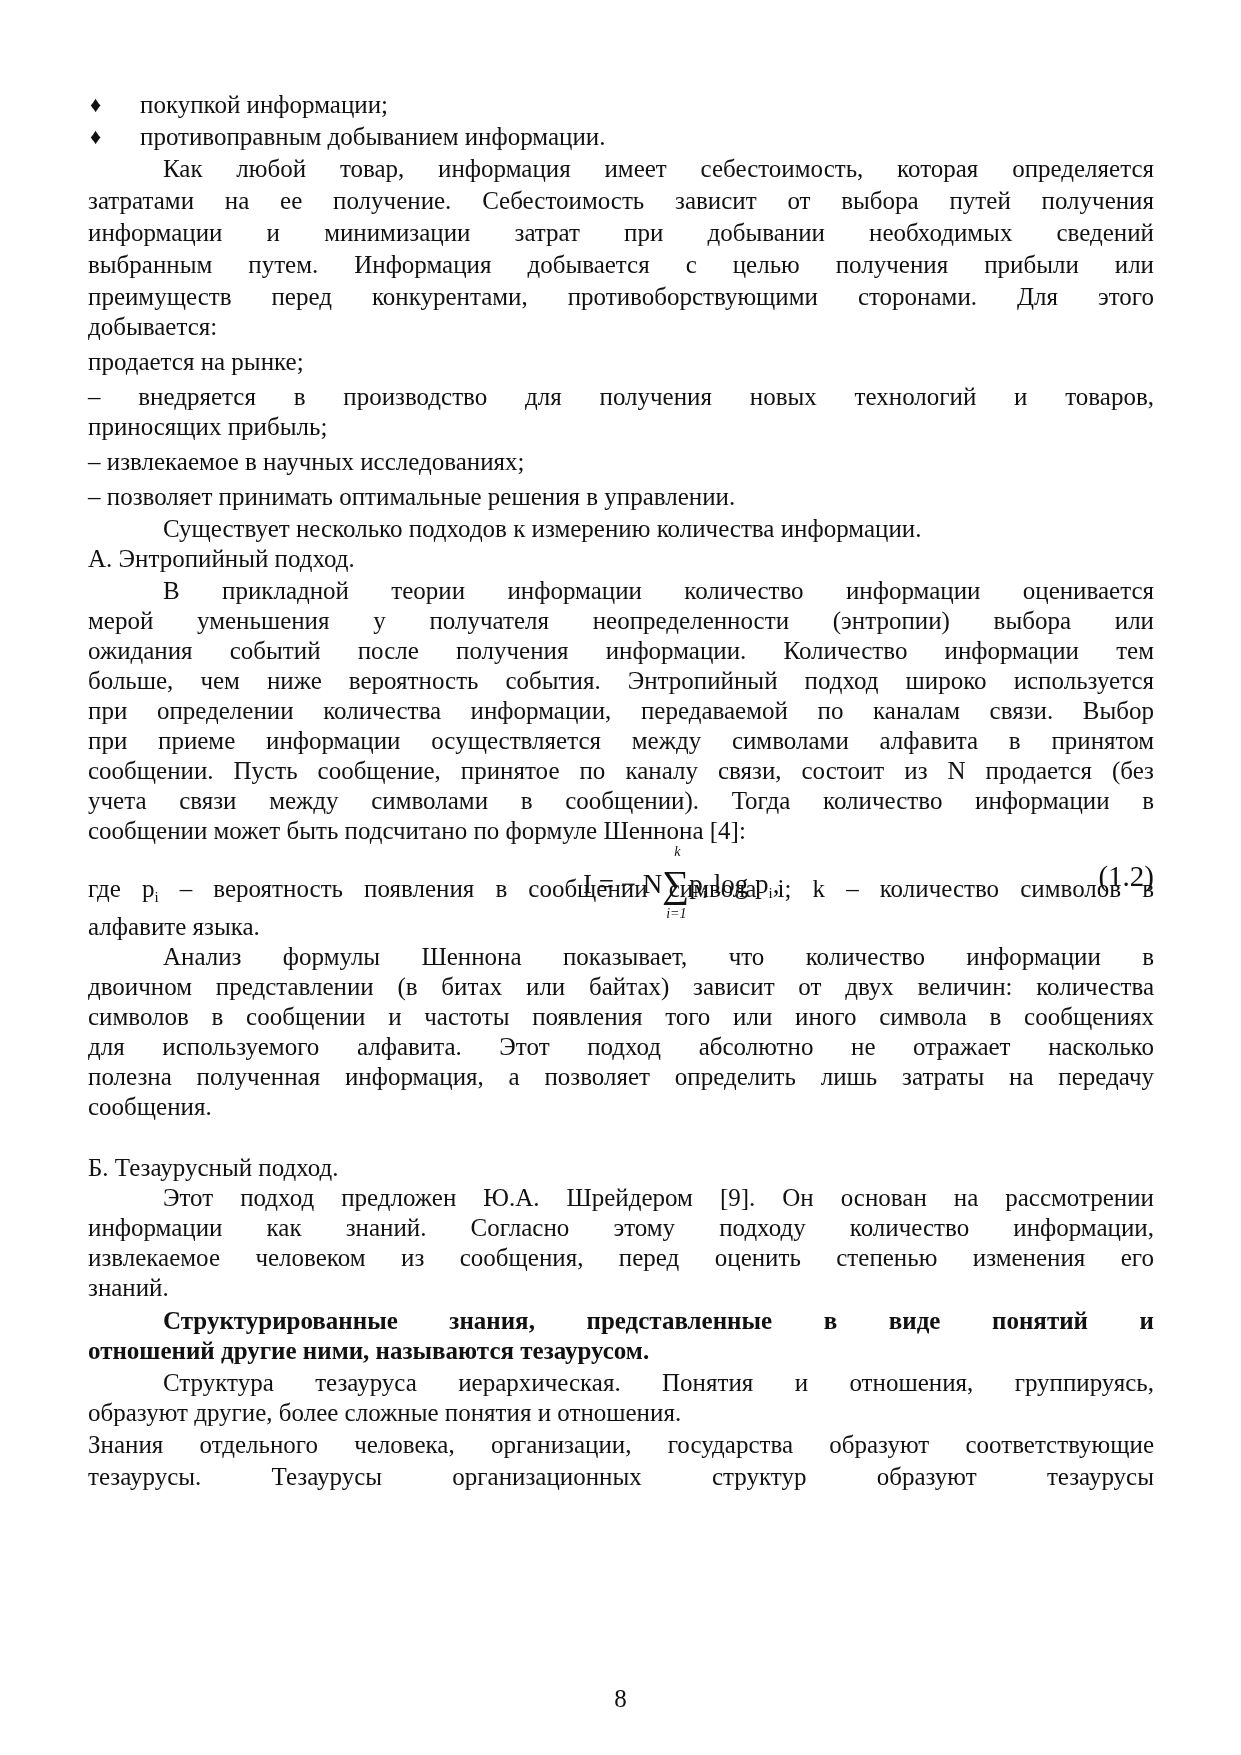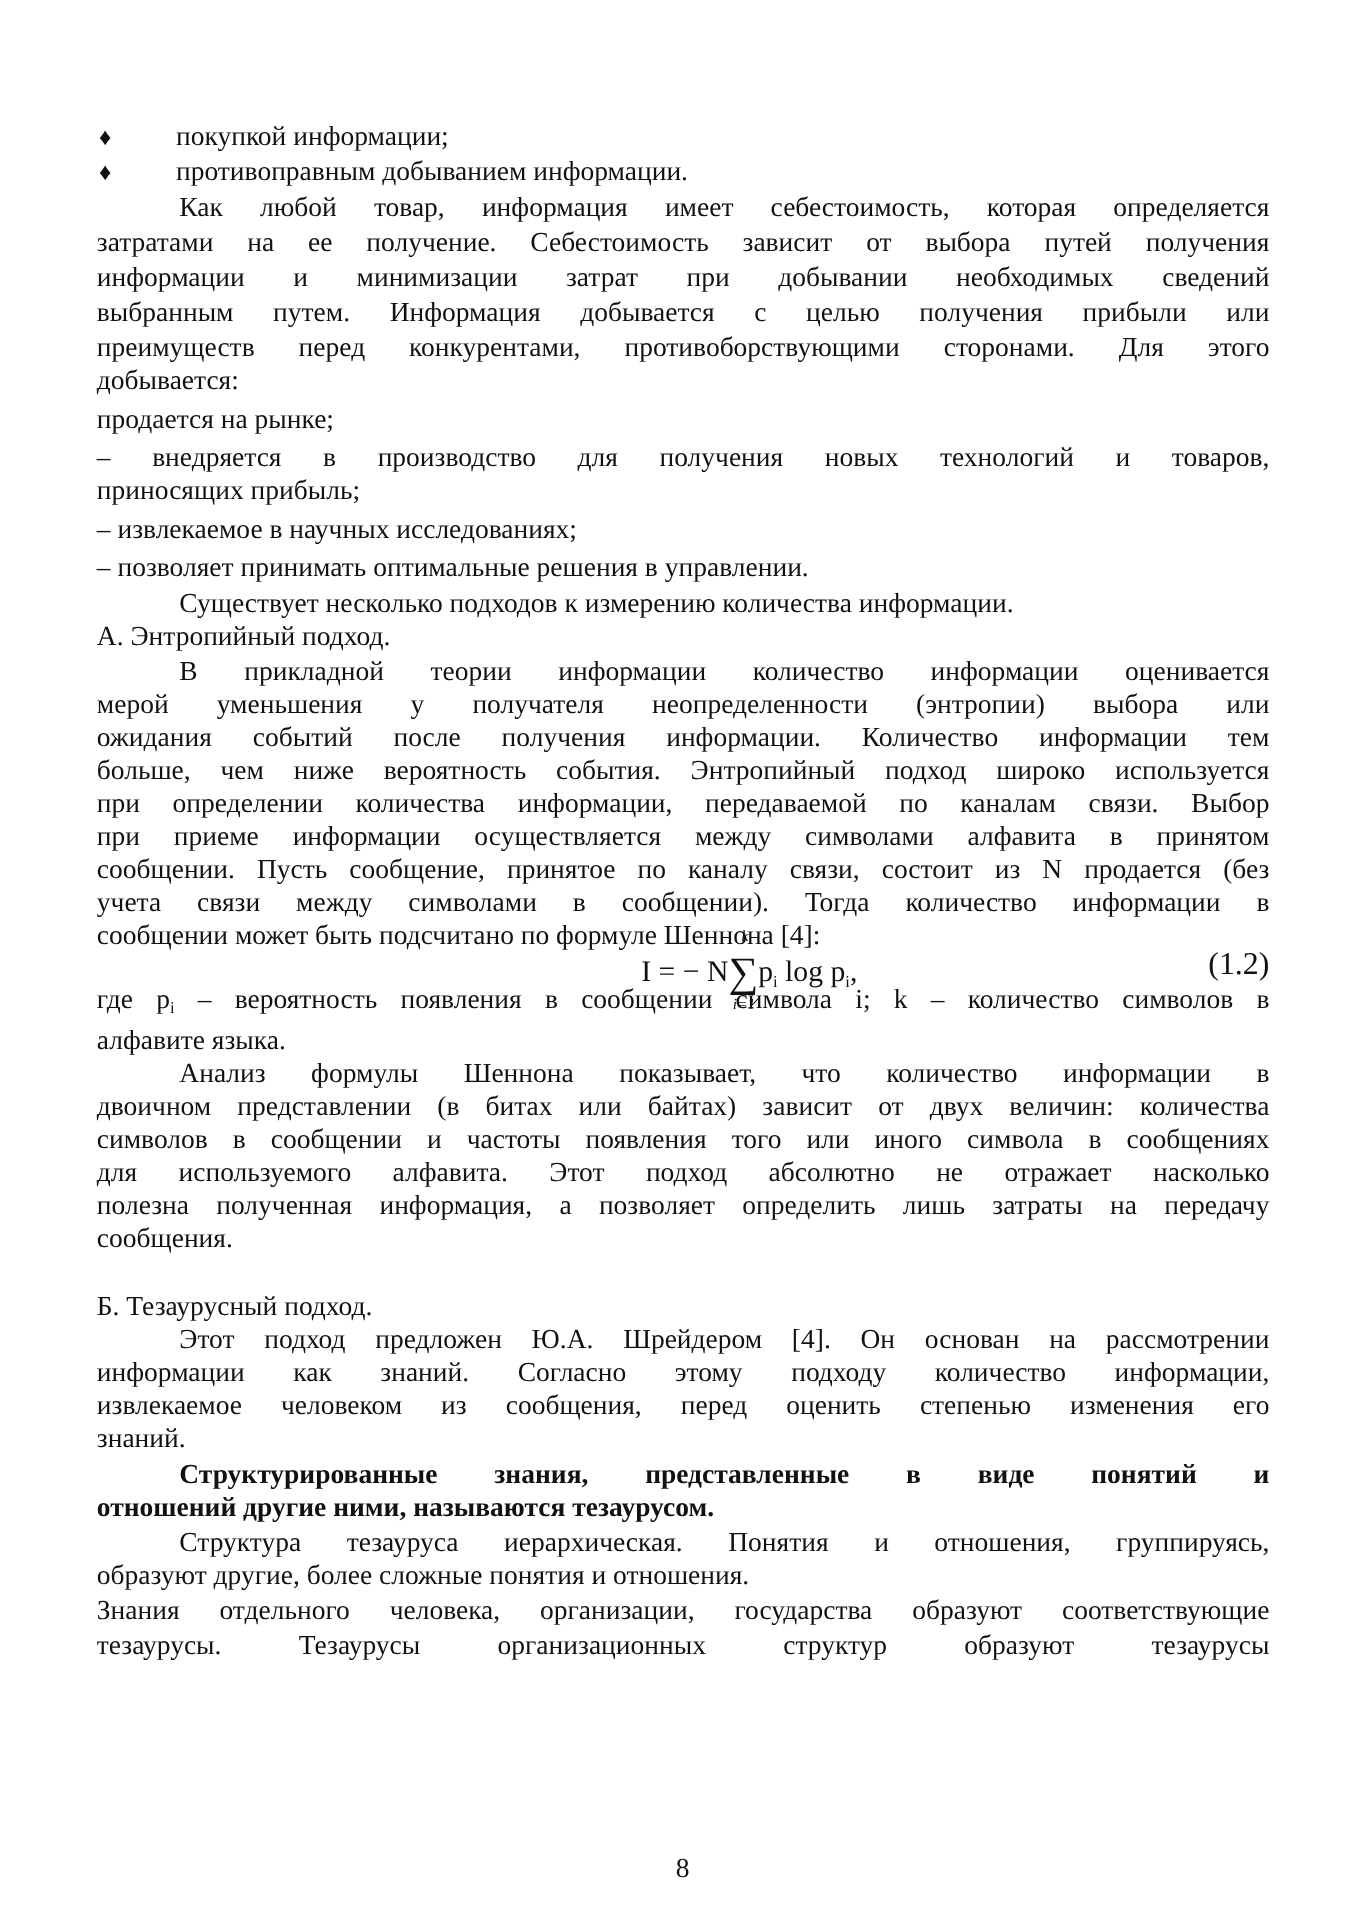--- a/index.html
+++ b/index.html
@@ -4,28 +4,28 @@
 <style>
   html, body { margin: 0; padding: 0; background: #ffffff; }
   body {
     width: 1241px; height: 1755px; position: relative; overflow: hidden;
     font-family: "Liberation Serif", "DejaVu Serif", serif;
     color: #111111;
   }
   .page { position: absolute; left: 88px; top: 88px; width: 1066px; }
   .line {
     position: absolute; left: 0; width: 1066px;
-    font-size: 25px; line-height: 33px; white-space: nowrap; margin-top: 20px;
+    font-size: 25px; line-height: 33px; white-space: nowrap;
   }
   .just { text-align: justify; text-align-last: justify; }
   .indent { padding-left: 75px; width: 991px; }
   .italic { }
   .bold { font-weight: bold; }
   .bullet-mark { position: absolute; left: 2px; font-size: 22px; }
-  .bullet-text { position: absolute; left: 52px; margin-left: 20px; }
+  .bullet-text { position: absolute; left: 52px; }
   .formula {
     position: absolute; left: 0; width: 1066px; height: 80px;
   }
   .formula .expr {
     position: absolute; left: 495px; top: 22px; font-size: 27px; white-space: nowrap;
     font-family: "Liberation Serif", serif;
   }
   .formula .sigma { font-size: 38px; position: relative; top: 4px; }
   .formula .limit { position: absolute; font-size: 14px; font-style: italic; }
   .formula .num { position: absolute; right: 0; top: 24px; font-size: 29px; }
@@ -90,21 +90,21 @@
   <div class="line" style="top:822px">алфавите языка.</div>
 
   <div class="line just indent" style="top:852px">Анализ формулы Шеннона показывает, что количество информации в</div>
   <div class="line just" style="top:882px">двоичном представлении (в битах или байтах) зависит от двух величин: количества</div>
   <div class="line just" style="top:912px">символов в сообщении и частоты появления того или иного символа в сообщениях</div>
   <div class="line just" style="top:942px">для используемого алфавита. Этот подход абсолютно не отражает насколько</div>
   <div class="line just" style="top:972px">полезна полученная информация, а позволяет определить лишь затраты на передачу</div>
   <div class="line" style="top:1002px">сообщения.</div>
 
   <div class="line italic" style="top:1063px">Б. Тезаурусный подход.</div>
-  <div class="line just indent" style="top:1093px">Этот подход предложен Ю.А. Шрейдером [4]. Он основан на рассмотрении</div>
+  <div class="line just indent" style="top:1093px">Этот подход предложен Ю.А. Шрейдером [9]. Он основан на рассмотрении</div>
   <div class="line just" style="top:1123px">информации как знаний. Согласно этому подходу количество информации,</div>
   <div class="line just" style="top:1153px">извлекаемое человеком из сообщения, перед оценить степенью изменения его</div>
   <div class="line" style="top:1183px">знаний.</div>
 
   <div class="line just indent bold" style="top:1216px">Структурированные знания, представленные в виде понятий и</div>
   <div class="line bold" style="top:1246px">отношений другие ними, называются тезаурусом.</div>
 
   <div class="line just indent" style="top:1278px">Структура тезауруса иерархическая. Понятия и отношения, группируясь,</div>
   <div class="line" style="top:1308px">образуют другие, более сложные понятия и отношения.</div>
 

